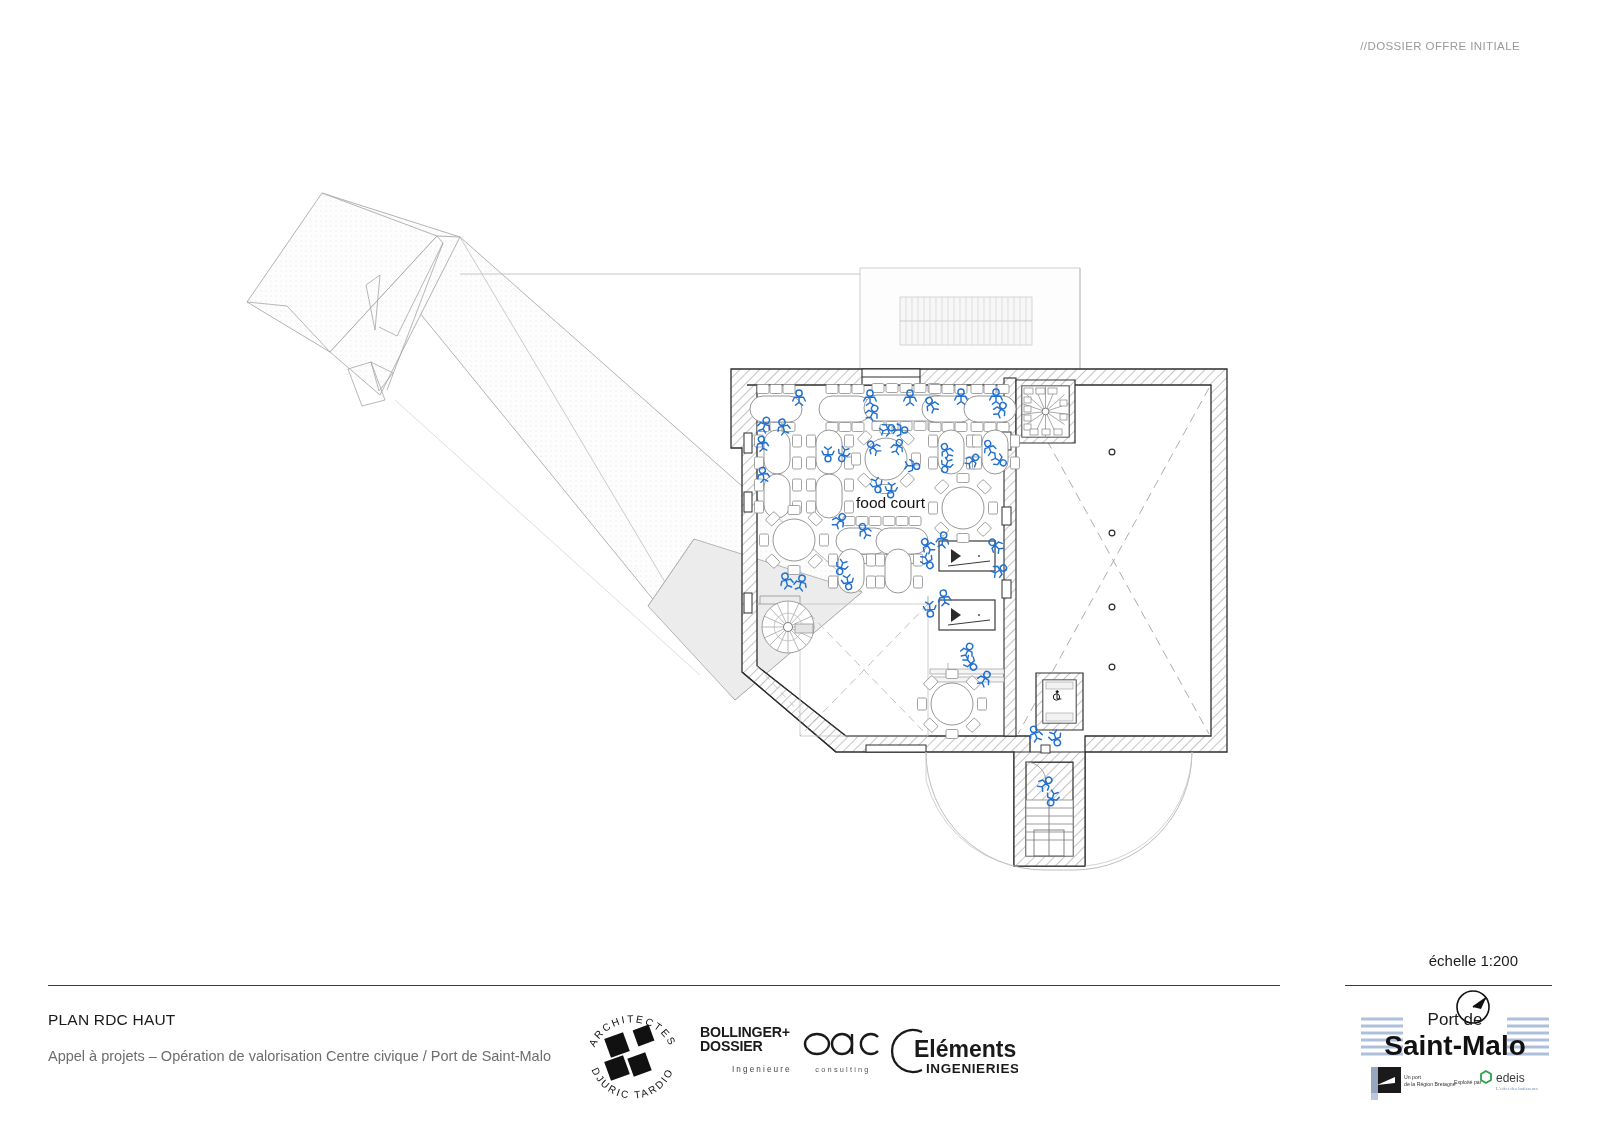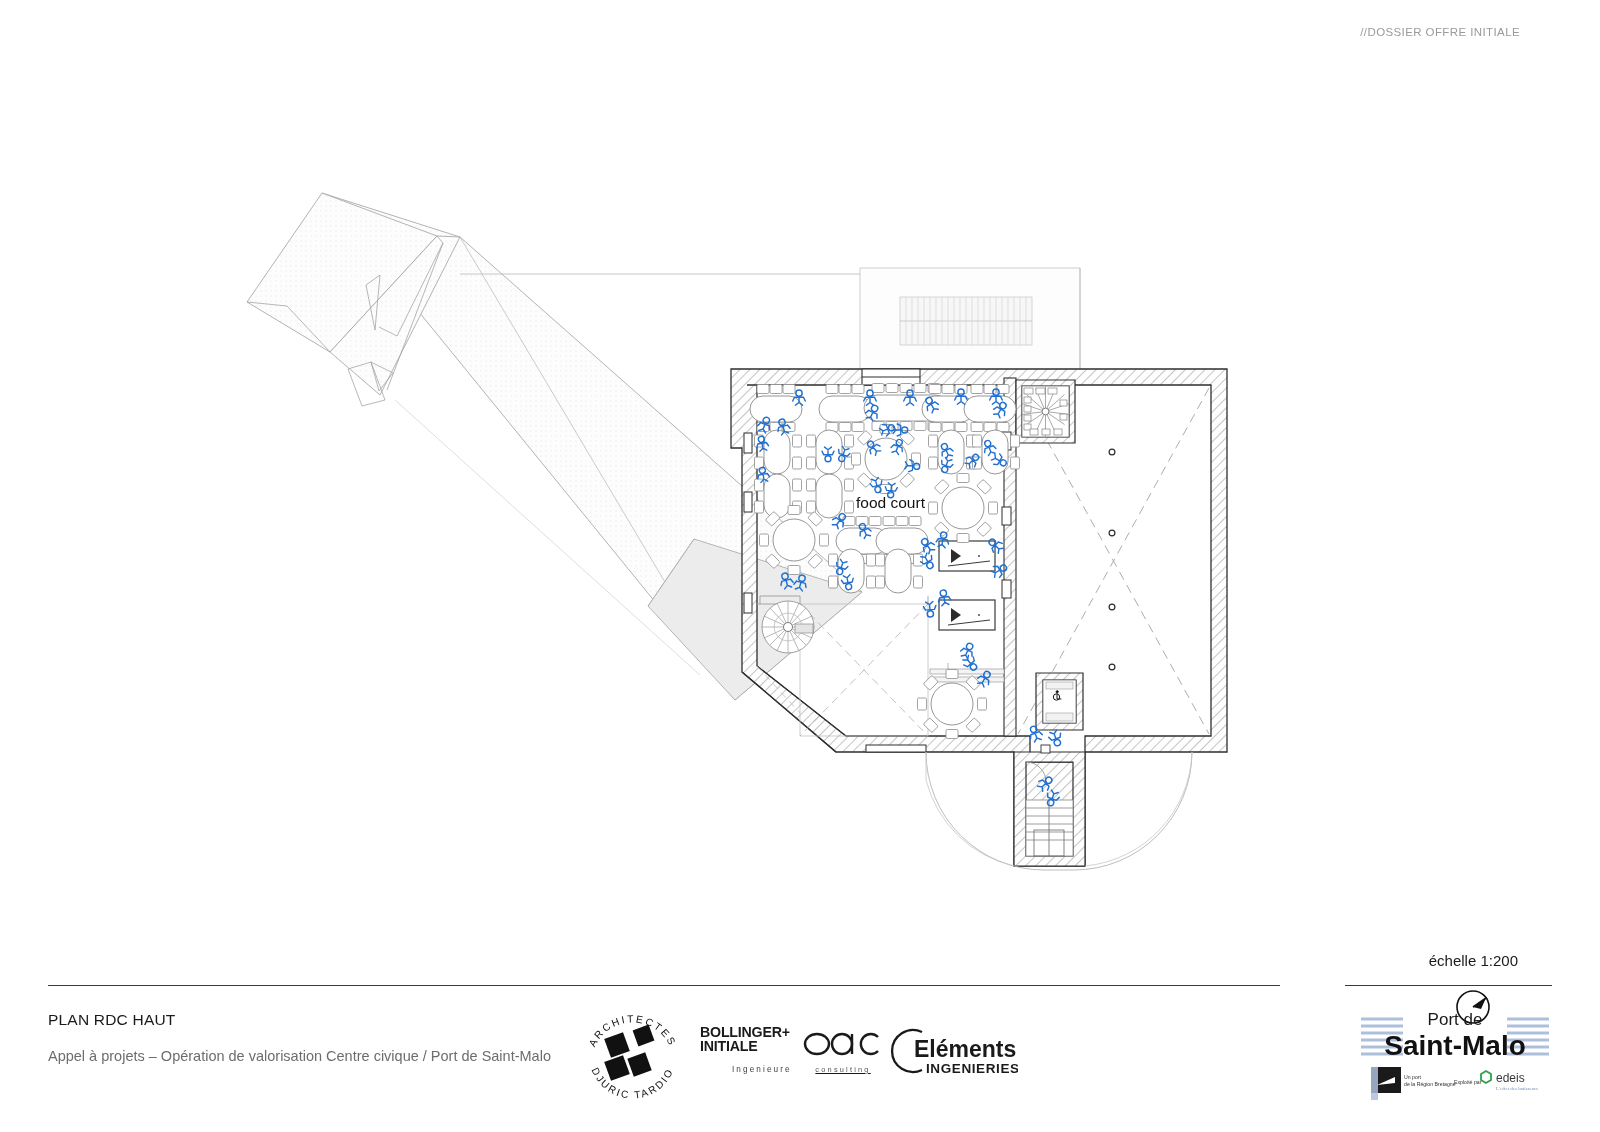--- a/index.html
+++ b/index.html
@@ -3,21 +3,21 @@
 <meta charset="utf-8">
 <style>
   html,body{margin:0;padding:0;background:#ffffff;}
   body{width:1600px;height:1132px;position:relative;overflow:hidden;
        font-family:"Liberation Sans",sans-serif;color:#1a1a1a;}
 
   .sheet{position:absolute;inset:0;background:#fff;}
 
   
   .header-note{
-    position:absolute;top:26px;right:80px;
+    position:absolute;top:40px;right:80px;
     font-size:11.5px;letter-spacing:.4px;color:#9a9a9a;
     white-space:nowrap;
     text-align:center;
   }
 
   
   .plan-canvas{position:absolute;left:0;top:0;width:1600px;height:940px;}
   .plan-canvas svg{display:block;}
 
   
@@ -34,21 +34,21 @@
   
   .footer{position:absolute;left:0;top:985px;width:1600px;height:147px;}
   .foot-title{position:absolute;left:48px;top:26px;font-size:15.5px;
     letter-spacing:.2px;color:#1a1a1a;white-space:nowrap;text-align:center;}
   .foot-sub{position:absolute;left:48px;top:63px;font-size:14.5px;
     color:#6d6d6d;white-space:nowrap;text-align:right;}
 
   .logo{position:absolute;}
   .logo-dt{left:575px;top:10px;width:115px;height:115px;}
   .logo-bg{left:700px;top:40px;width:100px;height:50px;}
-  .logo-odc{left:800px;top:42px;width:86px;height:48px;text-decoration:underline;}
+  .logo-odc{left:800px;top:42px;width:86px;height:48px;}
   .logo-el{left:888px;top:38px;width:130px;height:56px;}
   .logo-port{left:1355px;top:8px;width:200px;height:112px;}
 
   .bg-l1{font-size:14.2px;font-weight:bold;letter-spacing:-.2px;color:#1a1a1a;line-height:1.02;white-space:nowrap;}
   .bg-l2{font-size:8.2px;letter-spacing:2.1px;color:#444;margin-top:11px;white-space:nowrap;padding-left:32px;}
 
   .odc-cap{font-size:7.4px;letter-spacing:2.2px;color:#555;text-align:center;margin-top:2px;}
 </style>
 </head>
 <body>
@@ -782,21 +782,21 @@
           <rect x="32" y="40" width="20" height="20" transform="rotate(-20 42 50)"></rect>
           <rect x="60" y="32" width="17" height="17" transform="rotate(-20 68.5 40.5)"></rect>
           <rect x="32" y="63" width="20" height="20" transform="rotate(-20 42 73)"></rect>
           <rect x="55" y="60" width="19" height="19" transform="rotate(-20 64.5 69.5)"></rect>
         </g>
       </svg>
     </div>
 
     <div class="logo logo-bg">
       <div class="bg-l1">BOLLINGER+</div>
-      <div class="bg-l1">INITIALE</div>
+      <div class="bg-l1">DOSSIER</div>
       <div class="bg-l2">Ingenieure</div>
     </div>
 
     <div class="logo logo-odc">
       <svg viewBox="0 0 86 32" width="86" height="32">
         <g fill="none" stroke="#1a1a1a" stroke-width="2.4">
           <ellipse cx="17" cy="17" rx="12" ry="10"></ellipse>
           <path d="M52,7 L52,27"></path>
           <ellipse cx="42" cy="17" rx="10" ry="10"></ellipse>
           <path d="M78,10 A10,10 0 1 0 78,24"></path>

